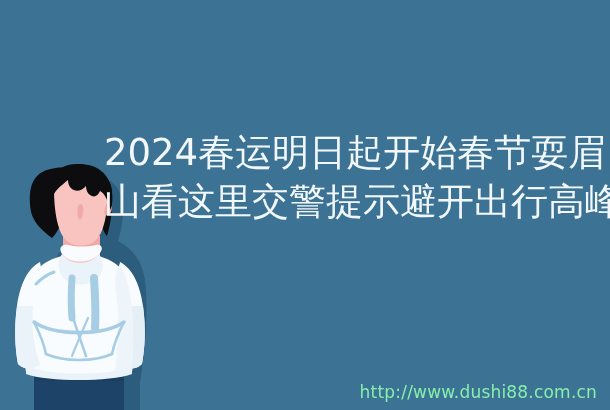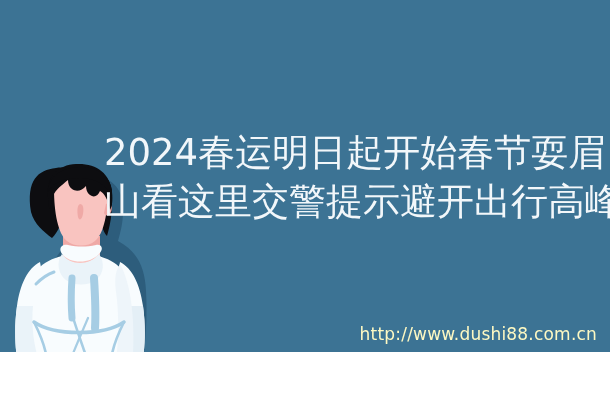--- a/index.html
+++ b/index.html
@@ -3,21 +3,21 @@
 <meta charset="utf-8">
 <style>
   html, body {
     margin: 0;
     padding: 0;
     background: #ffffff;
   }
   #stage {
     position: relative;
     width: 610px;
-    height: 352px;
+    height: 410px;
     overflow: hidden;
     background: #3c7394;
     font-family: "Liberation Sans", sans-serif;
     text-decoration: underline;
   }
 
   
   #headline {
     position: absolute;
     left: 104px;
@@ -178,15 +178,15 @@
       </g>
 
     </svg>
   </div>
 
   <div id="headline">
     <div class="headline-line" id="line1" style="color: rgb(242, 247, 250);">2024春运明日起开始春节耍眉</div>
     <div class="headline-line" id="line2" style="color: rgb(242, 247, 250);">山看这里交警提示避开出行高峰易</div>
   </div>
 
-  <div id="watermark" style="color: #fef9c3;">http://www.dushi88.com.cn</div>
+  <div id="watermark" style="color: #86efac;">http://www.dushi88.com.cn</div>
 
 </div>
 
 </body></html>

